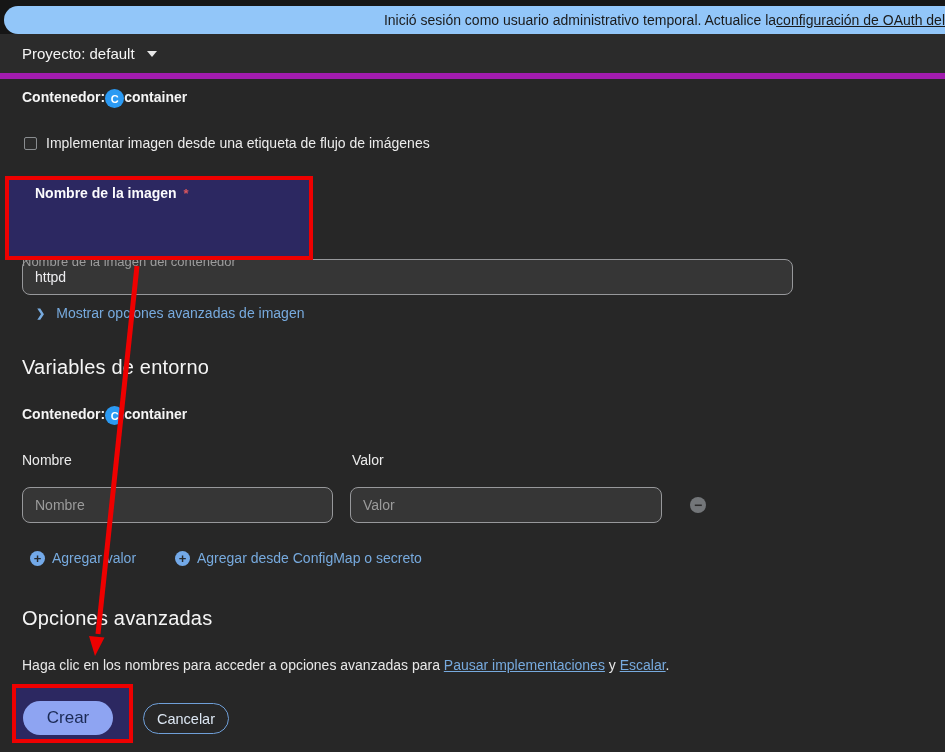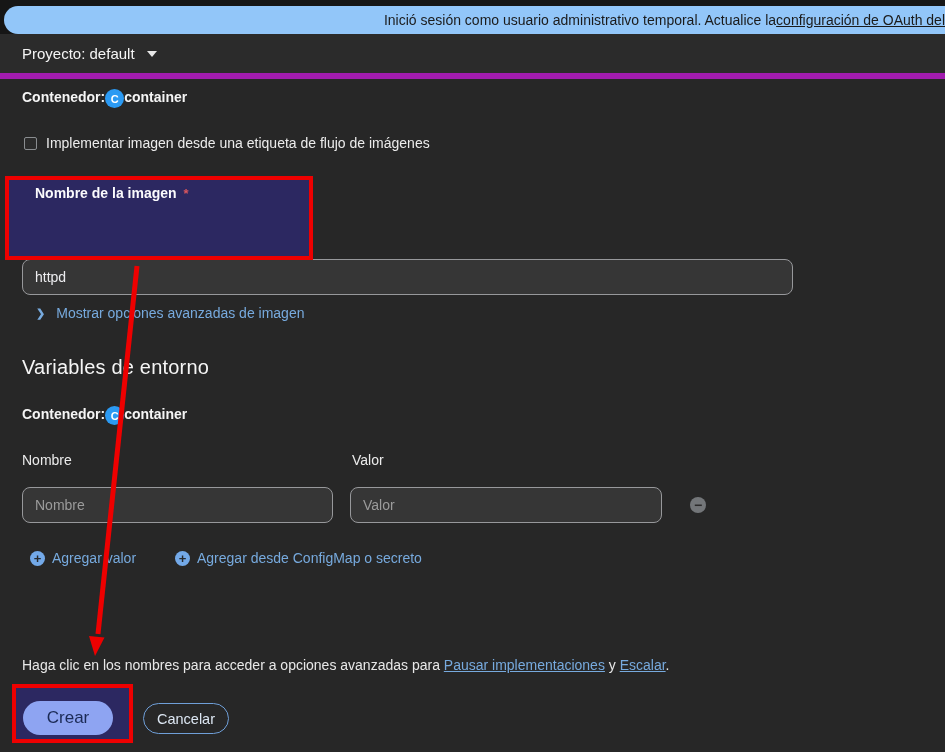--- a/index.html
+++ b/index.html
@@ -114,20 +114,21 @@
 
   <div class="abs checkbox-row" style="top:135px;">
     <span class="checkbox"></span>
     <span>Implementar imagen desde una etiqueta de flujo de imágenes</span>
   </div>
 
   <div class="abs field-label" style="top:185px; left:35px;">
     <span>Nombre de la imagen</span><span class="req">*</span>
   </div>
   <input class="pf-input" style="left: 22px; top: 211px; width: 771px; margin-top: 48px;" value="httpd">
+  <div class="abs helper" style="top:254px;">Nombre de la imagen del contenedor</div>
 
   <div class="abs" style="top:305px; left:36px; display:flex; gap:11px; align-items:center;">
     <span class="chevron">❯</span>
     <span class="link-blue">Mostrar opciones avanzadas de imagen</span>
   </div>
 
   <h2 class="section abs" style="top:356px;">Variables de entorno</h2>
 
   <div class="abs bold-line" style="top:406px;">
     <span>Contenedor:</span>
@@ -144,20 +145,21 @@
 
   <div class="abs add-row" style="top:550px; left:30px;">
     <span class="icon-circle plus-circle">+</span>
     <span class="link-blue">Agregar valor</span>
   </div>
   <div class="abs add-row" style="top:550px; left:175px;">
     <span class="icon-circle plus-circle">+</span>
     <span class="link-blue">Agregar desde ConfigMap o secreto</span>
   </div>
 
+  <h2 class="section abs" style="top:607px;">Opciones avanzadas</h2>
 
   <p class="para abs" style="top:657px;">
     <span>Haga clic en los nombres para acceder a opciones avanzadas para </span><a>Pausar implementaciones</a><span> y </span><a>Escalar</a><span>.</span>
   </p>
 
   <button class="btn-create">Crear</button>
   <button class="btn-cancel">Cancelar</button>
 
   <div class="anno-box" id="anno-box-image"></div>
   <div class="anno-box" id="anno-box-create"></div>

